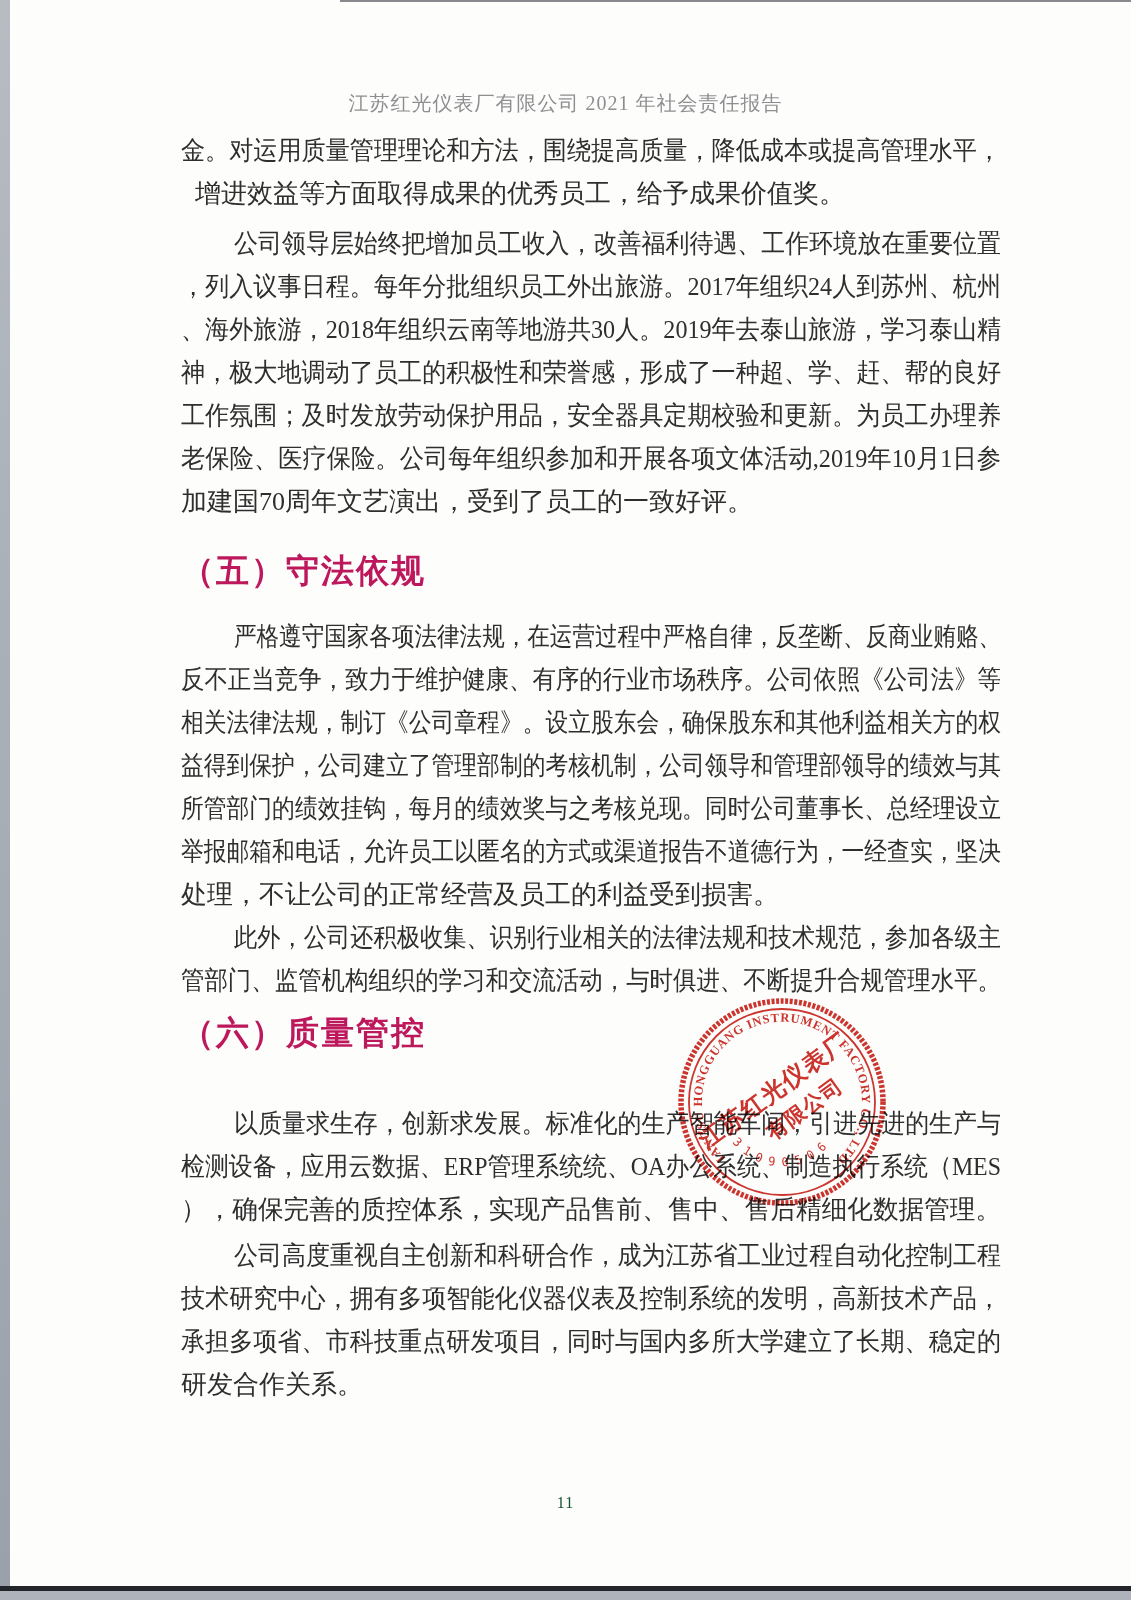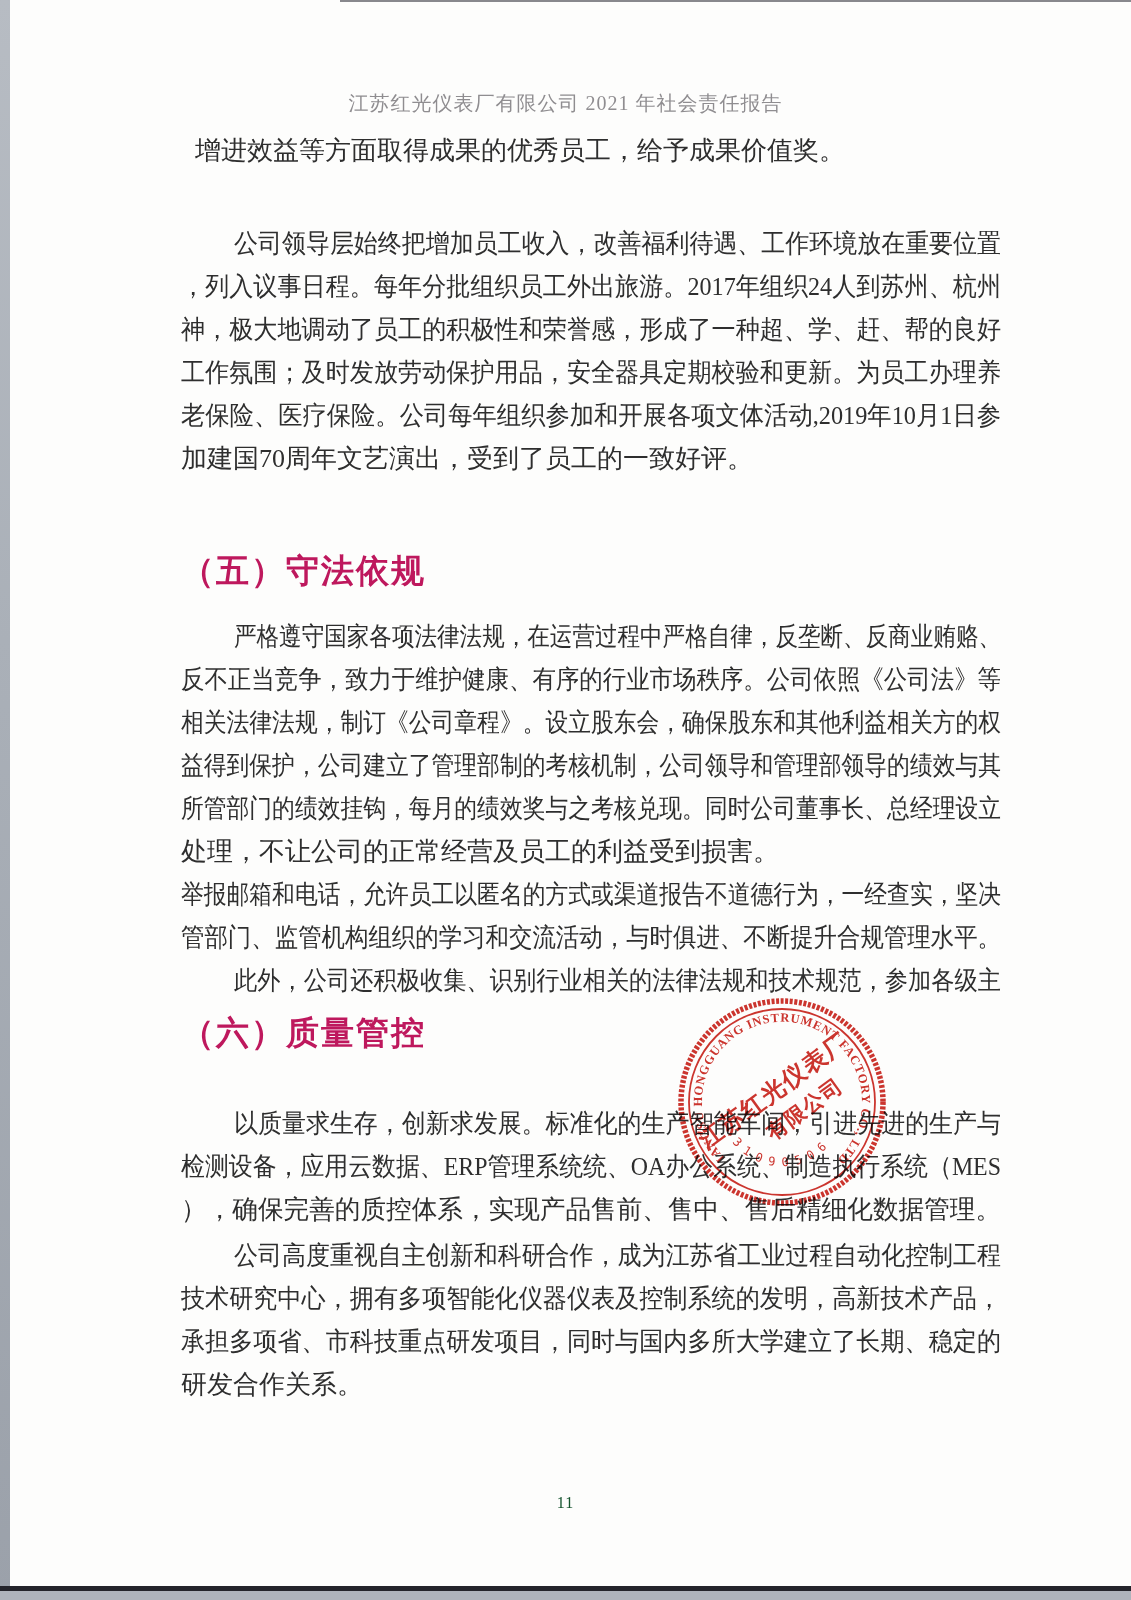--- a/index.html
+++ b/index.html
@@ -42,47 +42,49 @@
 <body>
 
 <div class="page">
 
   <div class="edge-left"></div>
   <div class="edge-top"></div>
 
   <div class="doc-header">江苏红光仪表厂有限公司 2021 年社会责任报告</div>
 
   <div class="para" style="top:129px">
+    <div class="line j"><span style="transform: scaleX(0.927602);">金。对运用质量管理理论和方法，围绕提高质量，降低成本或提高管理水平，</span></div>
     <div class="line last"><span style="transform: scaleX(1); margin-left: 14px;">增进效益等方面取得成果的优秀员工，给予成果价值奖。</span></div>
   </div>
 
   <div class="para" style="top:222px">
     <div class="line j indent"><span style="transform: scaleX(0.921875);">公司领导层始终把增加员工收入，改善福利待遇、工作环境放在重要位置</span></div>
     <div class="line j"><span style="transform: scaleX(0.927602);">，列入议事日程。每年分批组织员工外出旅游。2017年组织24人到苏州、杭州</span></div>
+    <div class="line j"><span style="transform: scaleX(0.927602);">、海外旅游，2018年组织云南等地游共30人。2019年去泰山旅游，学习泰山精</span></div>
     <div class="line j"><span style="transform: scaleX(0.927602);">神，极大地调动了员工的积极性和荣誉感，形成了一种超、学、赶、帮的良好</span></div>
     <div class="line j"><span style="transform: scaleX(0.927602);">工作氛围；及时发放劳动保护用品，安全器具定期校验和更新。为员工办理养</span></div>
     <div class="line j"><span style="transform: scaleX(0.934473);">老保险、医疗保险。公司每年组织参加和开展各项文体活动,2019年10月1日参</span></div>
     <div class="line last"><span style="transform: scaleX(1);">加建国70周年文艺演出，受到了员工的一致好评。</span></div>
   </div>
 
   <div class="heading" style="top:549px">（五）守法依规</div>
 
   <div class="para" style="top:615px">
     <div class="line j indent"><span style="transform: scaleX(0.867647);">严格遵守国家各项法律法规，在运营过程中严格自律，反垄断、反商业贿赂、</span></div>
     <div class="line j"><span style="transform: scaleX(0.901099);">反不正当竞争，致力于维护健康、有序的行业市场秩序。公司依照《公司法》等</span></div>
     <div class="line j"><span style="transform: scaleX(0.876068);">相关法律法规，制订《公司章程》。设立股东会，确保股东和其他利益相关方的权</span></div>
     <div class="line j"><span style="transform: scaleX(0.876068);">益得到保护，公司建立了管理部制的考核机制，公司领导和管理部领导的绩效与其</span></div>
     <div class="line j"><span style="transform: scaleX(0.876068);">所管部门的绩效挂钩，每月的绩效奖与之考核兑现。同时公司董事长、总经理设立</span></div>
+    <div class="line j"><span style="transform: scaleX(0.876068);">举报邮箱和电话，允许员工以匿名的方式或渠道报告不道德行为，一经查实，坚决</span></div>
     <div class="line last"><span style="transform: scaleX(1);">处理，不让公司的正常经营及员工的利益受到损害。</span></div>
-    <div class="line j"><span style="transform: scaleX(0.876068);">举报邮箱和电话，允许员工以匿名的方式或渠道报告不道德行为，一经查实，坚决</span></div>
   </div>
 
   <div class="para" style="top:916px">
+    <div class="line j indent"><span style="transform: scaleX(0.893939);">此外，公司还积极收集、识别行业相关的法律法规和技术规范，参加各级主</span></div>
     <div class="line j"><span style="transform: scaleX(0.901099);">管部门、监管机构组织的学习和交流活动，与时俱进、不断提升合规管理水平。</span></div>
-    <div class="line j indent"><span style="transform: scaleX(0.893939);">此外，公司还积极收集、识别行业相关的法律法规和技术规范，参加各级主</span></div>
   </div>
 
   <div class="heading" style="top:1011px">（六）质量管控</div>
 
   <div class="para" style="top:1102px">
     <div class="line j indent"><span style="transform: scaleX(0.921875);">以质量求生存，创新求发展。标准化的生产智能车间，引进先进的生产与</span></div>
     <div class="line j"><span style="transform: scaleX(0.918558);">检测设备，应用云数据、ERP管理系统统、OA办公系统、制造执行系统（MES</span></div>
     <div class="line last"><span style="transform: scaleX(0.985577);">），确保完善的质控体系，实现产品售前、售中、售后精细化数据管理。</span></div>
   </div>
 

